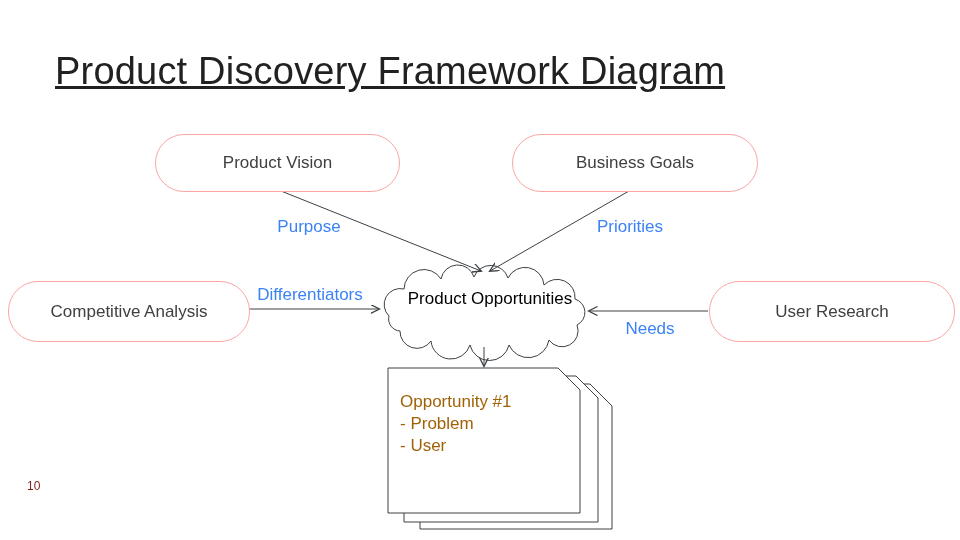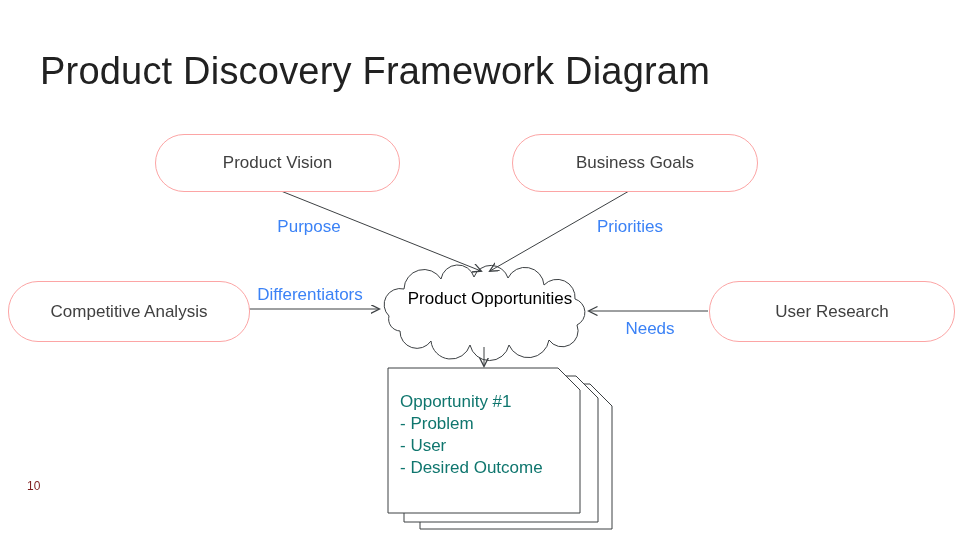--- a/index.html
+++ b/index.html
@@ -1,33 +1,33 @@
 <!DOCTYPE html>
 <html><head>
 <meta charset="utf-8">
 <style>
   html,body{margin:0;padding:0;background:#ffffff;width:960px;height:540px;overflow:hidden;}
   body{font-family:"Liberation Sans","DejaVu Sans",sans-serif;position:relative;}
   .slide{position:absolute;inset:0;background:#ffffff;}
-  .title{position:absolute;left:40px;top:50px;font-size:38px;font-weight:300;color:#212121;white-space:nowrap;letter-spacing:.2px;}
+  .title{position:absolute;left:55px;top:50px;font-size:38px;font-weight:300;color:#212121;white-space:nowrap;letter-spacing:.2px;text-decoration:underline;}
   svg.canvas{position:absolute;left:0;top:0;}
   .pill{position:absolute;background:#ffffff;border:1px solid #fca5a5;border-radius:30px;
         display:flex;align-items:center;justify-content:center;font-size:17px;color:#404040;}
   .pill-pv{left:155px;top:134px;width:243px;height:56px;}
   .pill-bg{left:512px;top:134px;width:244px;height:56px;}
   .pill-ca{left:8px;top:281px;width:240px;height:59px;}
   .pill-ur{left:709px;top:281px;width:244px;height:59px;}
   .edge-label{position:absolute;transform:translateX(-50%);font-size:17px;color:#3b82f6;white-space:nowrap;}
   .lbl-purpose{left:309px;top:217px;}
   .lbl-priorities{left:630px;top:217px;}
   .lbl-diff{left:310px;top:285px;}
   .lbl-needs{left:650px;top:287px;margin-top:32px;}
   .cloud-label{position:absolute;left:483px;top:288px;width:170px;transform:translateX(-50%);
                text-align:center;font-size:17px;line-height:22px;color:#000;margin-left:7px;}
-  .card-text{position:absolute;left:400px;top:391px;width:175px;font-size:17px;line-height:22px;color:#0f766e;}
+  .card-text{position:absolute;left:400px;top:391px;width:175px;font-size:17px;line-height:22px;color:#a16207;}
   .card-text div{white-space:nowrap;}
   .page-number{position:absolute;left:27px;top:479px;font-size:12px;color:#7f1d1d;}
 </style>
 </head>
 <body>
 
 <div class="slide">
 
   <div class="title">Product Discovery Framework Diagram</div>
 
@@ -83,18 +83,17 @@
 
   <div class="edge-label lbl-purpose">Purpose</div>
   <div class="edge-label lbl-priorities">Priorities</div>
   <div class="edge-label lbl-diff">Differentiators</div>
   <div class="edge-label lbl-needs">Needs</div>
 
   <div class="card-text">
     <div>Opportunity #1</div>
     <div>- Problem</div>
     <div>- User</div>
-    <div>- Desired Outcome</div>
   </div>
 
   <div class="page-number">10</div>
 
 </div>
 
 </body></html>

